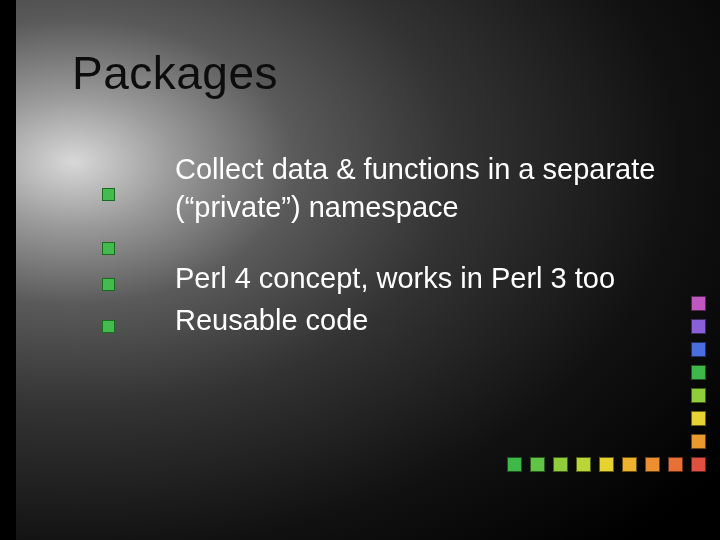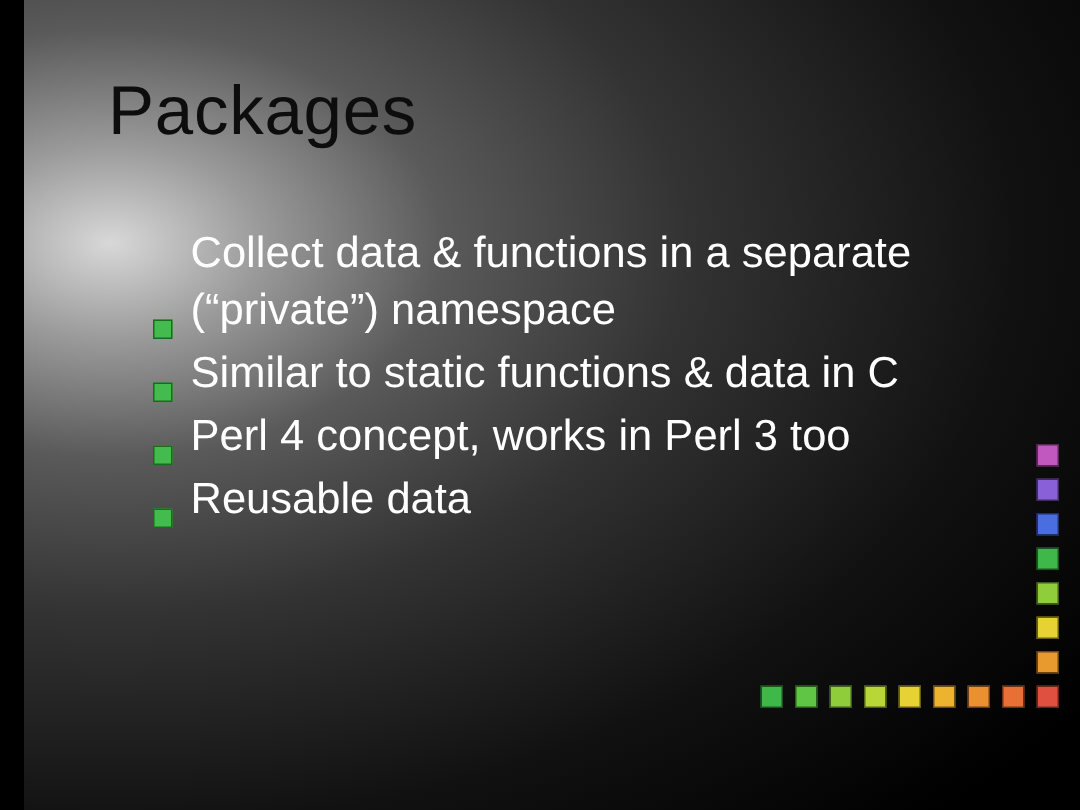--- a/index.html
+++ b/index.html
@@ -32,22 +32,23 @@
     letter-spacing: 0.5px;
   }
   .body {
     position: absolute;
     top: 150px;
     left: 86px;
     right: 60px;
   }
   .item {
     display: flex;
-    align-items: flex-end;
+    align-items: center;
     margin-bottom: 4px;
+    gap: 48px;
   }
   .bullet {
     flex: 0 0 auto;
     width: 13px;
     height: 13px;
     background: #43bb4e;
     border: 1px solid #1a6a22;
     margin-top: 12px;
     margin-right: 12px;
   }
@@ -88,29 +89,28 @@
 
   <div class="title">Packages</div>
 
   <div class="body">
     <div class="item">
       <div class="bullet"></div>
       <div class="text">Collect data &amp; functions in a separate (“private”) namespace</div>
     </div>
     <div class="item">
       <div class="bullet"></div>
-      <div class="text">Similar to static functions &amp; data in C</div>
     </div>
     <div class="item">
       <div class="bullet"></div>
       <div class="text">Perl 4 concept, works in Perl 3 too</div>
     </div>
     <div class="item">
       <div class="bullet"></div>
-      <div class="text">Reusable data</div>
+      <div class="text">Reusable code</div>
     </div>
   </div>
 
   <div class="sq v1"></div>
   <div class="sq v2"></div>
   <div class="sq v3"></div>
   <div class="sq v4"></div>
   <div class="sq v5"></div>
   <div class="sq v6"></div>
   <div class="sq v7"></div>

